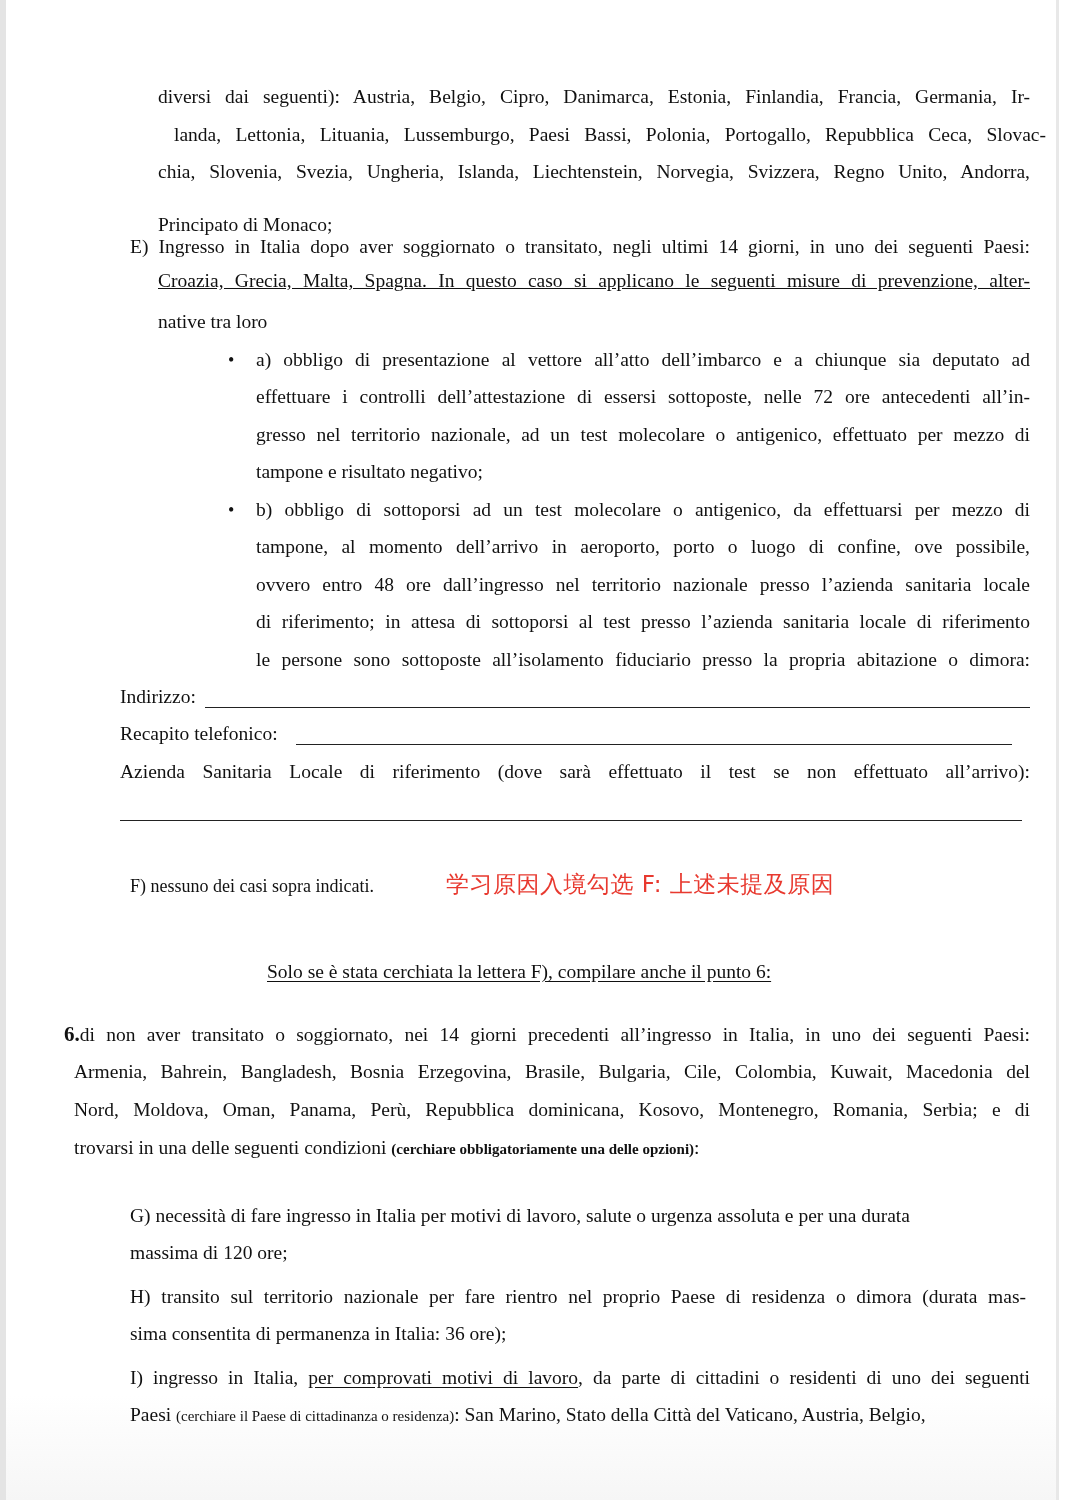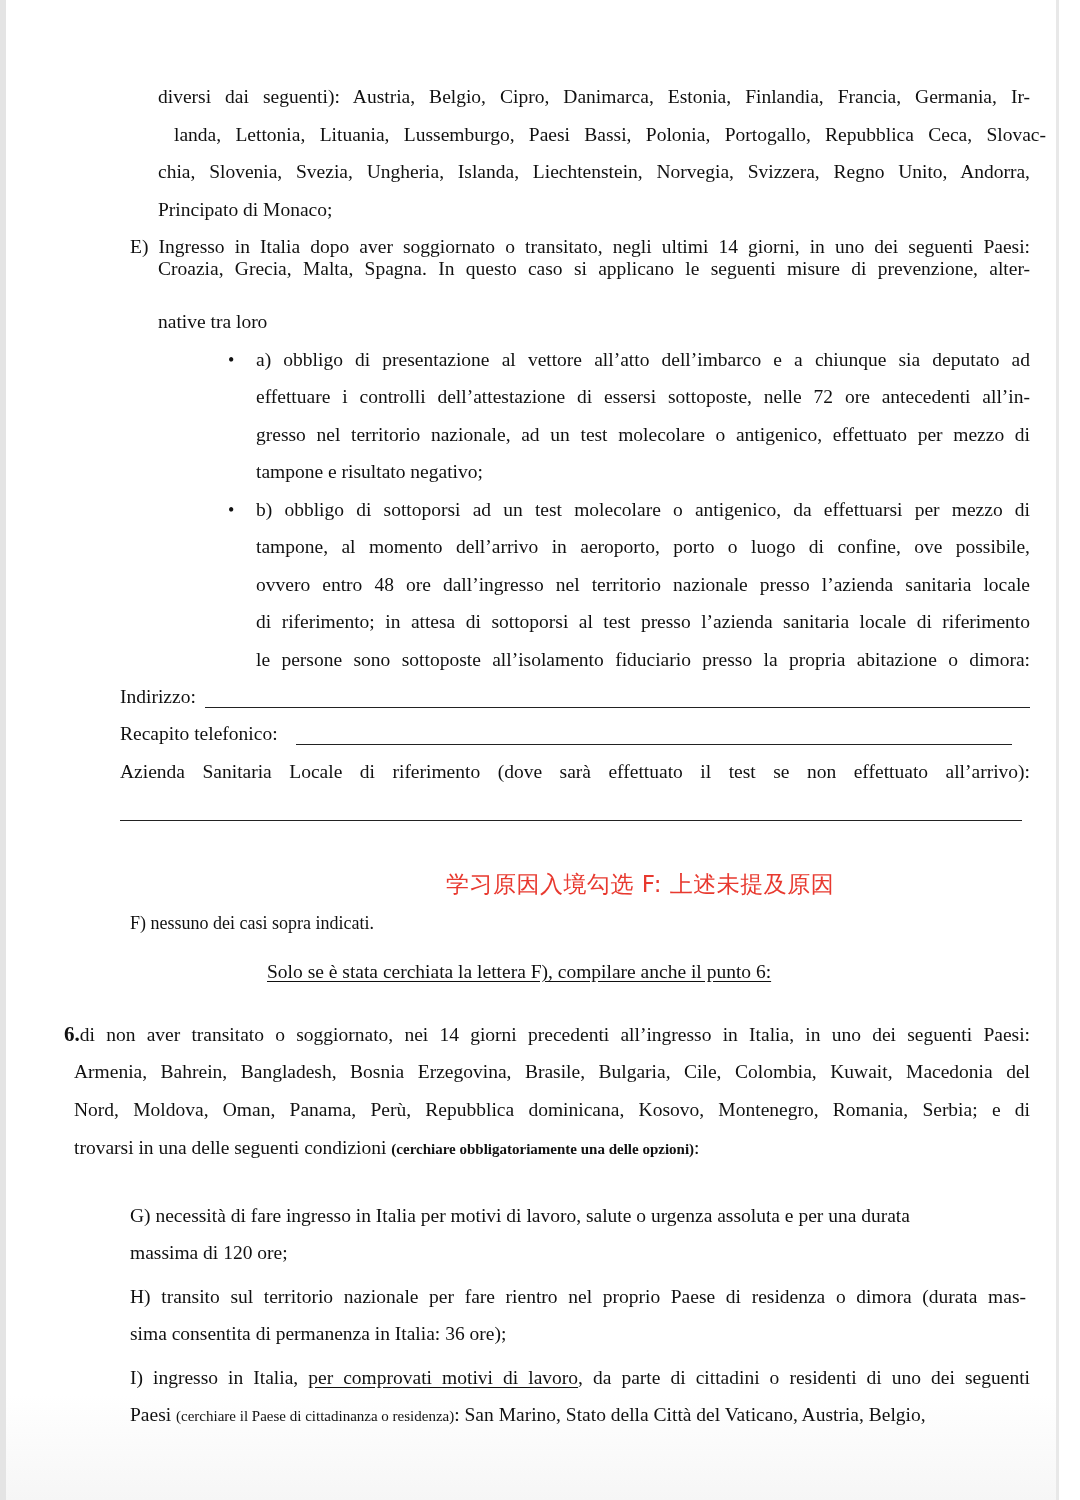--- a/index.html
+++ b/index.html
@@ -58,26 +58,26 @@
   </style>
 </head>
 <body>
 
 <div class="page">
 
   <div>
     <div class="line just" style="left:152px; top:84px; width:872px;">diversi dai seguenti): Austria, Belgio, Cipro, Danimarca, Estonia, Finlandia, Francia, Germania, Ir-</div>
     <div class="line just" style="left:152px; top:122px; width:872px;margin-left:16px;">landa, Lettonia, Lituania, Lussemburgo, Paesi Bassi, Polonia, Portogallo, Repubblica Ceca, Slovac-</div>
     <div class="line just" style="left:152px; top:159px; width:872px;">chia, Slovenia, Svezia, Ungheria, Islanda, Liechtenstein, Norvegia, Svizzera, Regno Unito, Andorra,</div>
-    <div class="line" style="left:152px; top:197px;">Principato di Monaco;</div>
+    <div class="line" style="left:152px; top:212px;">Principato di Monaco;</div>
   </div>
 
   <div>
     <div class="line just" style="left:124px; top:234px; width:900px;">E) Ingresso in Italia dopo aver soggiornato o transitato, negli ultimi 14 giorni, in uno dei seguenti Paesi:</div>
-    <div class="line just" style="left:152px; top:256px; width:872px;">Croazia, Grecia, Malta, Spagna. In questo caso si applicano le seguenti misure di prevenzione, alter-</div>
+    <div class="line just" style="left:152px; top:268px; width:872px;text-decoration:underline;">Croazia, Grecia, Malta, Spagna. In questo caso si applicano le seguenti misure di prevenzione, alter-</div>
     <div class="line" style="left:152px; top:309px;">native tra loro</div>
 
     <div>
       <div class="bullet" style="left:222px; top:347px;">•</div>
       <div class="line just" style="left:250px; top:347px; width:774px;">a) obbligo di presentazione al vettore all’atto dell’imbarco e a chiunque sia deputato ad</div>
       <div class="line just" style="left:250px; top:384px; width:774px;">effettuare i controlli dell’attestazione di essersi sottoposte, nelle 72 ore antecedenti all’in-</div>
       <div class="line just" style="left:250px; top:422px; width:774px;">gresso nel territorio nazionale, ad un test molecolare o antigenico, effettuato per mezzo di</div>
       <div class="line" style="left:250px; top:459px;">tampone e risultato negativo;</div>
     </div>
 
@@ -98,21 +98,21 @@
       <div class="line" style="left:114px; top:721px;">Recapito telefonico:</div>
       <div class="rule" style="left:290px; top:744px; width:716px;"></div>
     </div>
     <div>
       <div class="line just" style="left:114px; top:759px; width:910px;">Azienda Sanitaria Locale di riferimento (dove sarà effettuato il test se non effettuato all’arrivo):</div>
       <div class="rule" style="left:114px; top:820px; width:902px;"></div>
     </div>
   </div>
 
   <div>
-    <div class="line" style="left:124px; top:873px; font-size:18px;margin-top:37px;">F) nessuno dei casi sopra indicati.</div>
+    <div class="line" style="left:124px; top:873px; font-size:18px;">F) nessuno dei casi sopra indicati.</div>
     <div class="red-note" style="left:440px; top:866px;">学习原因入境勾选 F: 上述未提及原因</div>
   </div>
 
   <div class="line u" style="left:261px; top:959px;">Solo se è stata cerchiata la lettera F), compilare anche il punto 6:</div>
 
   <div>
     <div class="line just" style="left:58px; top:1021px; width:966px;">
       <span class="bold-num">6.</span><span>di non aver transitato o soggiornato, nei 14 giorni precedenti all’ingresso in Italia, in uno dei seguenti Paesi:</span>
     </div>
     <div class="line just" style="left:68px; top:1059px; width:956px;">Armenia, Bahrein, Bangladesh, Bosnia Erzegovina, Brasile, Bulgaria, Cile, Colombia, Kuwait, Macedonia del</div>

